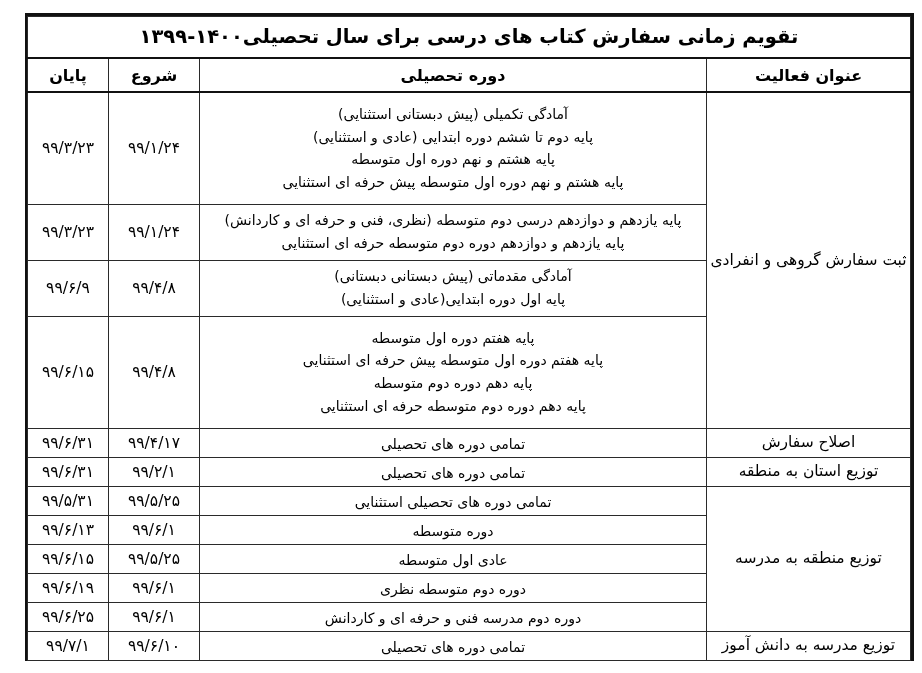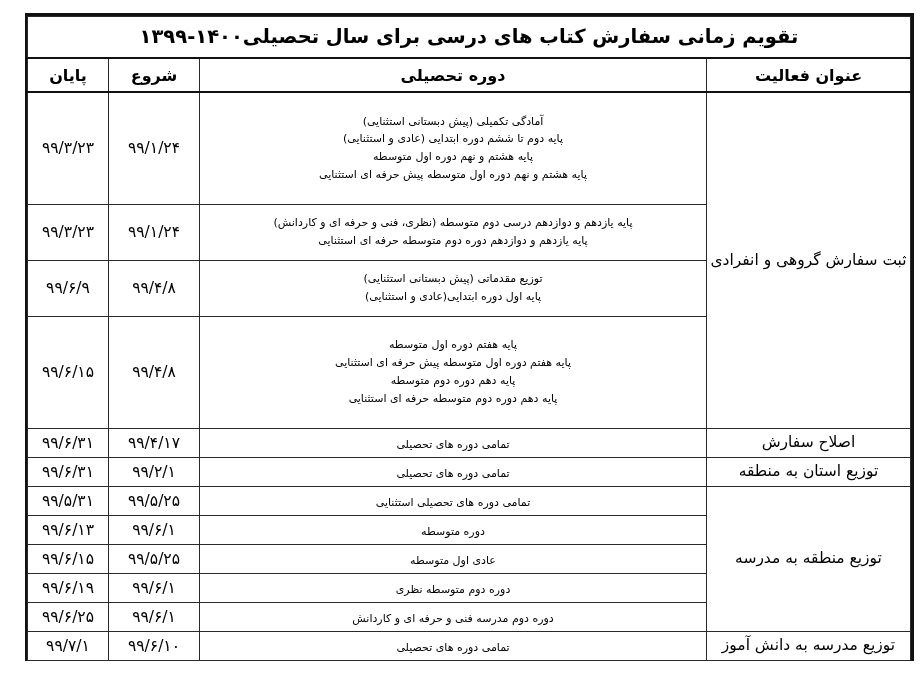--- a/index.html
+++ b/index.html
@@ -91,21 +91,21 @@
     letter-spacing: 0.3px;
     white-space: nowrap;
   }
   .activity-cell {
     font-size: 15.5px;
     font-weight: normal;
     line-height: 1.5;
     padding: 0 10px;
   }
   .course-cell {
-    font-size: 11px;
+    font-size: 14px;
     line-height: 1.62;
     text-align: right;
     padding: 6px 0 6px 14px;
   }
   .course-cell .line {
     display: block;
     white-space: nowrap;
   }
   .course-cell.single {
     padding-top: 4px;
@@ -155,21 +155,21 @@
           <tr class="r-tall2">
             <td class="course-cell">
               <span class="line">پایه یازدهم و دوازدهم درسی دوم متوسطه (نظری، فنی و حرفه ای و کاردانش)</span>
               <span class="line">پایه یازدهم و دوازدهم دوره دوم متوسطه حرفه ای استثنایی</span>
             </td>
             <td class="date-cell"><span>۹۹/۱/۲۴</span></td>
             <td class="date-cell"><span>۹۹/۳/۲۳</span></td>
           </tr>
           <tr class="r-tall2">
             <td class="course-cell">
-              <span class="line">توزیع مقدماتی (پیش دبستانی استثنایی)</span>
+              <span class="line">آمادگی مقدماتی (پیش دبستانی دبستانی)</span>
               <span class="line">پایه اول دوره ابتدایی(عادی و استثنایی)</span>
             </td>
             <td class="date-cell"><span>۹۹/۴/۸</span></td>
             <td class="date-cell"><span>۹۹/۶/۹</span></td>
           </tr>
           <tr class="r-tall4">
             <td class="course-cell">
               <span class="line">پایه هفتم دوره اول متوسطه</span>
               <span class="line">پایه هفتم دوره اول متوسطه پیش حرفه ای استثنایی</span>
               <span class="line">پایه دهم دوره دوم متوسطه</span>

